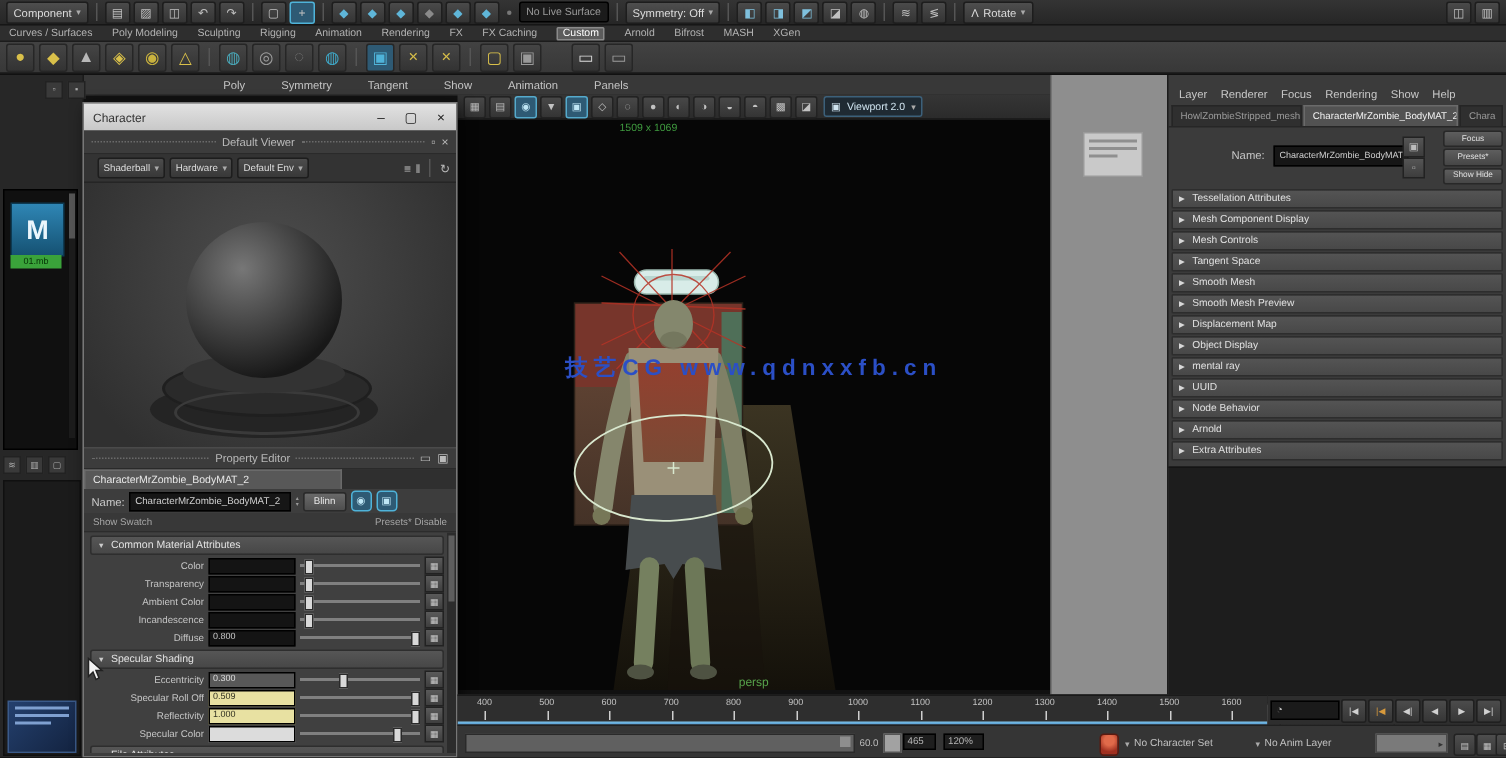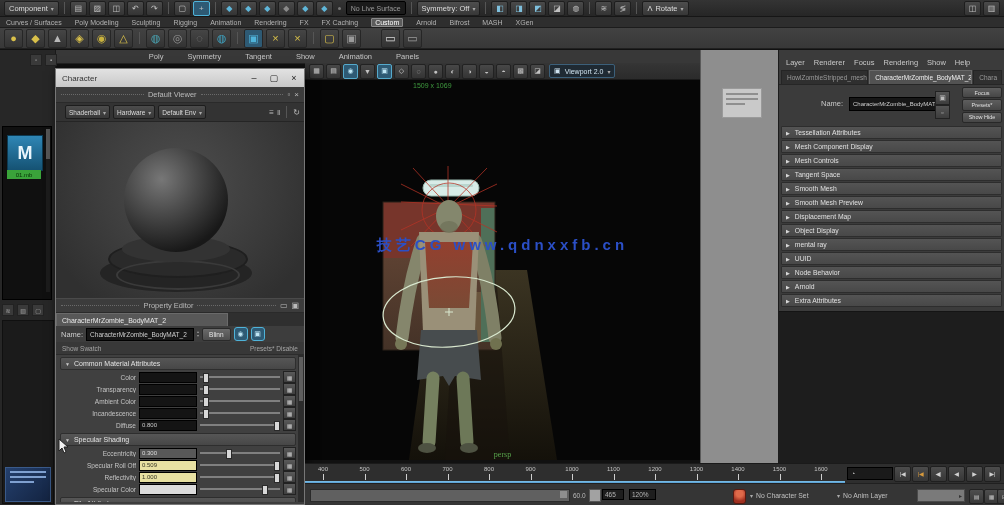--- a/index.html
+++ b/index.html
@@ -55,21 +55,21 @@
               border-bottom:1px solid #1a1a1a;display:flex;align-items:center;gap:2px;padding:0 4px;box-sizing:border-box;}
   .vt-icon{width:13px;height:13px;border-radius:2px;background:linear-gradient(#484848,#343434);border:1px solid #222;
            display:flex;align-items:center;justify-content:center;font-size:7px;color:#c2c2c2;flex:0 0 auto;}
   .vt-icon.on{background:#2e5a74;border-color:#55aacc;color:#bfe6f5;}
   #vp-renderer{height:12px;background:#1f2a33;border:1px solid #3c607a;border-radius:2px;color:#cfe3ef;
                font-size:7px;display:flex;align-items:center;gap:4px;padding:0 4px;margin-left:2px;}
   #viewport{left:305px;top:80px;width:395px;height:380px;background:#060606;overflow:hidden;}
   #hud-res{left:413px;top:82px;font-size:7px;color:#3f9a3f;}
   #watermark{left:305px;top:236px;width:395px;text-align:center;font-size:15px;font-weight:bold;
              color:#2b4fc6;letter-spacing:4px;white-space:nowrap;}
-  #camera-label{left:305px;top:450px;width:395px;text-align:center;font-size:8px;color:#57a24b;font-family:Liberation Serif, serif;}
+  #camera-label{left:305px;top:450px;width:395px;text-align:center;font-size:8px;color:#57a24b;}
   
   #gutter{left:700px;top:50px;width:78px;height:413px;background:#8e8e8e;border-left:1px solid #5a5a5a;border-right:1px solid #4a4a4a;}
   #sticky{left:722px;top:88px;width:40px;height:30px;background:#c9c9c9;border:1px solid #9a9a9a;position:absolute;padding:4px 3px;box-sizing:border-box;}
   #sticky i{display:block;height:2px;background:#8f8f8f;margin-bottom:3px;}
   
   #hyper{left:55px;top:68px;width:250px;height:437px;background:#3d3d3d;border:1px solid #777;
          box-shadow:2px 3px 10px rgba(0,0,0,.65);box-sizing:border-box;}
   #hyper-title{height:18px;background:linear-gradient(#e2e2e2,#c8c8c8);display:flex;align-items:center;
                color:#333;font-size:8px;padding-left:6px;}
   .win-btn{width:20px;height:18px;display:flex;align-items:center;justify-content:center;font-size:9px;color:#222;}

